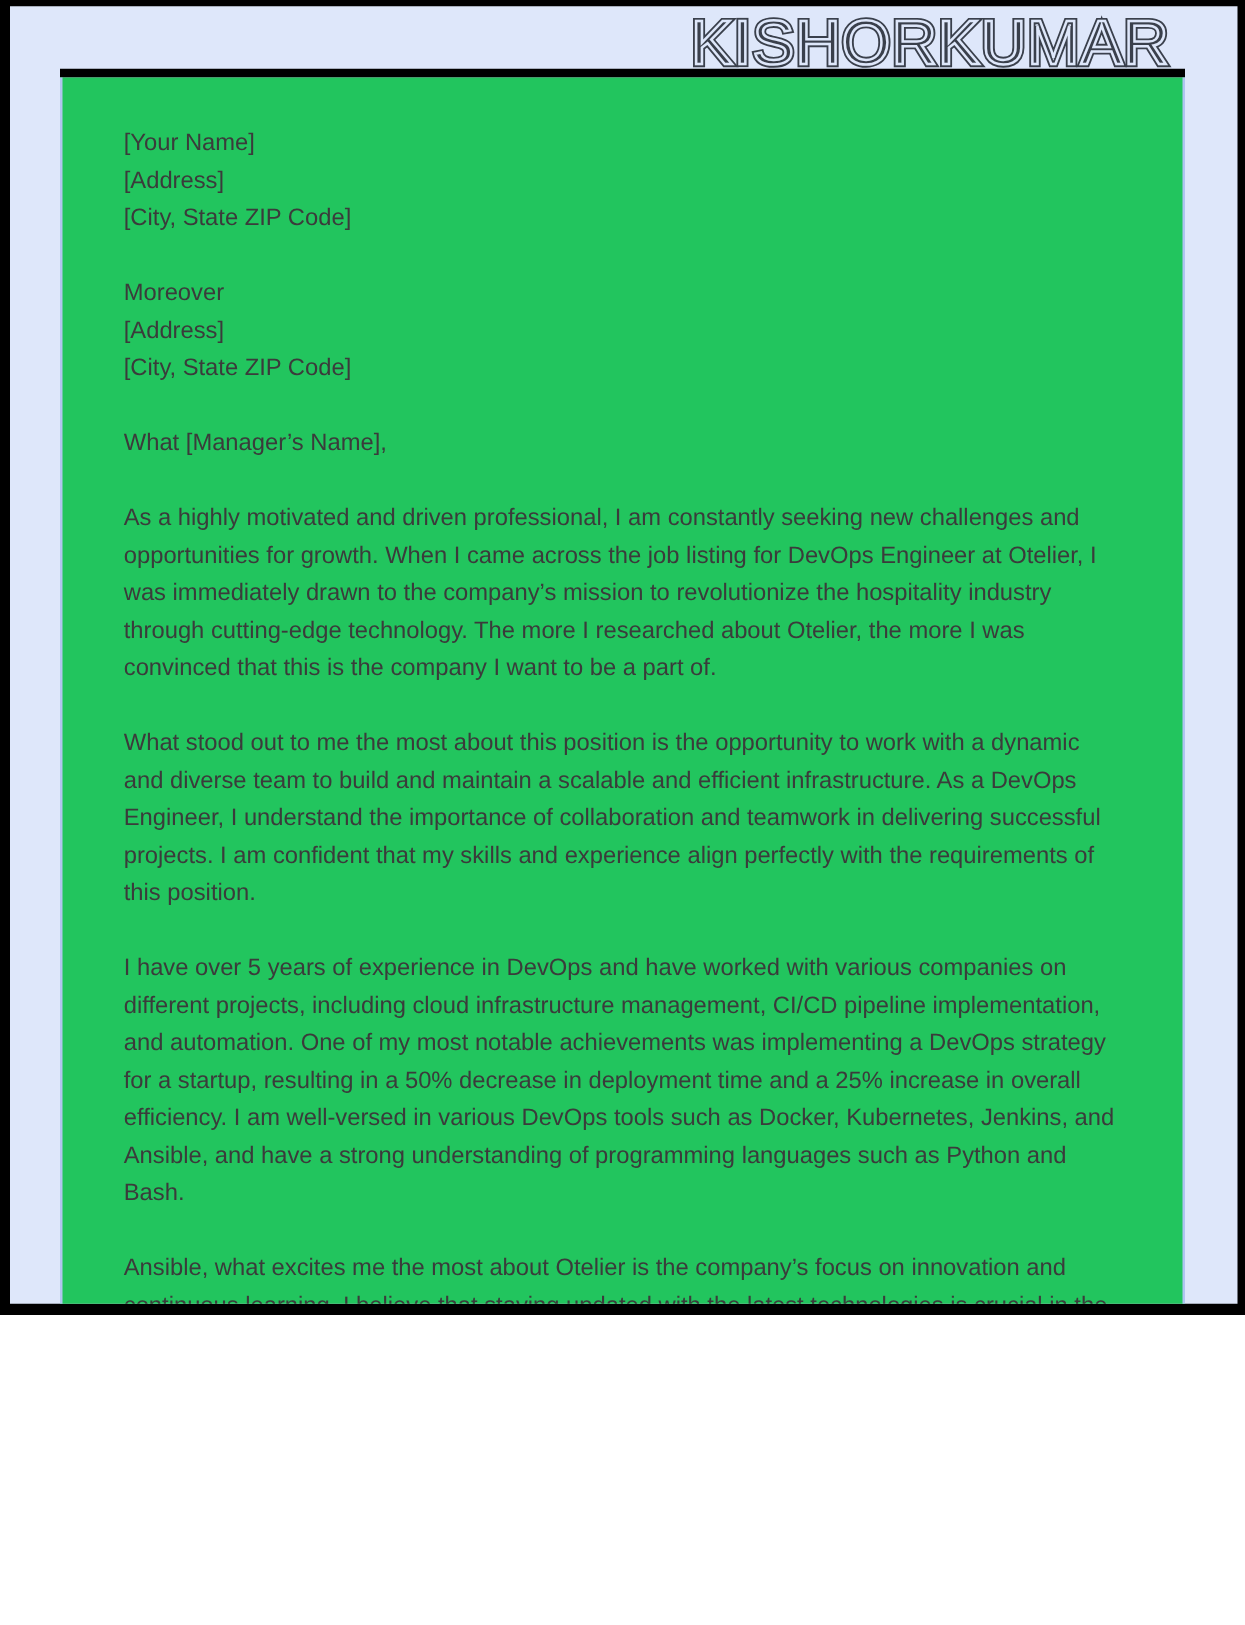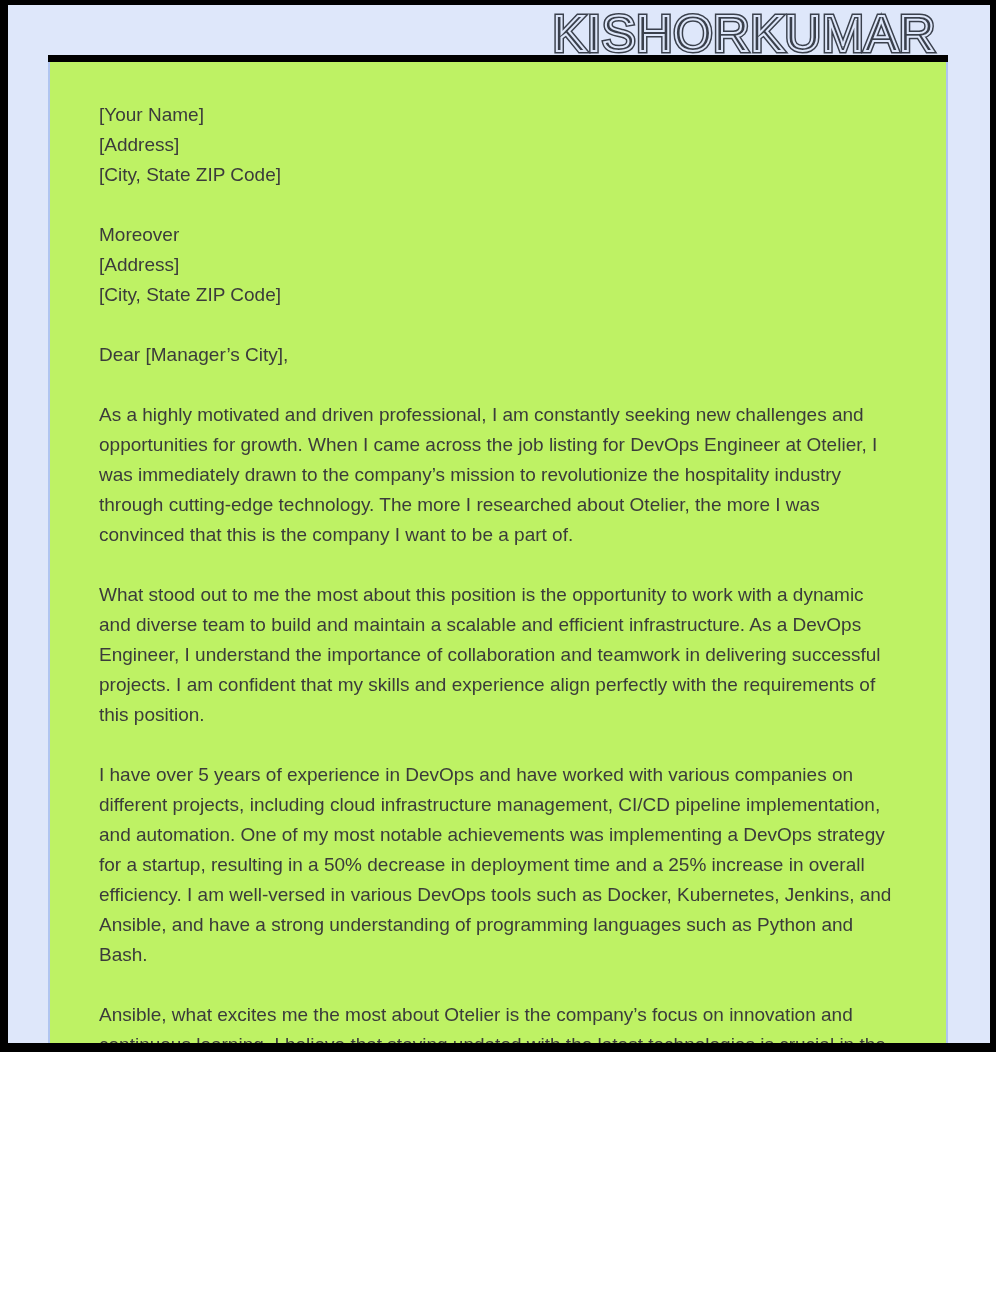--- a/index.html
+++ b/index.html
@@ -61,21 +61,21 @@
     background: #000000;
   }
   
   .page {
     position: absolute;
     left: 40px;
     top: 57px;
     width: 900px;
     height: 1200px;
     box-sizing: border-box;
-    background: #bef264;
+    background: #22c55e;
     border-left: 2px solid #b0c5f0;
     border-right: 2px solid #b0c5f0;
     border-bottom: 2px solid #b0c5f0;
     overflow: visible;
   }
   .letter {
     padding: 38px 48px 0 49px;
     color: #3b3b3b;
     font-size: 19px;
     line-height: 30px;
@@ -117,21 +117,21 @@
         <div class="line">[Address]</div>
         <div class="line">[City, State ZIP Code]</div>
       </div>
 
       <div class="block">
         <div class="line">Moreover</div>
         <div class="line">[Address]</div>
         <div class="line">[City, State ZIP Code]</div>
       </div>
 
-      <div class="block">Dear [Manager’s City],</div>
+      <div class="block">What [Manager’s Name],</div>
 
       <p class="para">As a highly motivated and driven professional, I am constantly seeking new challenges and opportunities for growth. When I came across the job listing for DevOps Engineer at Otelier, I was immediately drawn to the company’s mission to revolutionize the hospitality industry through cutting-edge technology. The more I researched about Otelier, the more I was convinced that this is the company I want to be a part of.</p>
       <p class="para">What stood out to me the most about this position is the opportunity to work with a dynamic and diverse team to build and maintain a scalable and efficient infrastructure. As a DevOps Engineer, I understand the importance of collaboration and teamwork in delivering successful projects. I am confident that my skills and experience align perfectly with the requirements of this position.</p>
       <p class="para">I have over 5 years of experience in DevOps and have worked with various companies on different projects, including cloud infrastructure management, CI/CD pipeline implementation, and automation. One of my most notable achievements was implementing a DevOps strategy for a startup, resulting in a 50% decrease in deployment time and a 25% increase in overall efficiency. I am well-versed in various DevOps tools such as Docker, Kubernetes, Jenkins, and Ansible, and have a strong understanding of programming languages such as Python and Bash.</p>
       <p class="para">Ansible, what excites me the most about Otelier is the company’s focus on innovation and continuous learning. I believe that staying updated with the latest technologies is crucial in the fast-paced world of DevOps, and I am always eager to learn and adapt to</p>
 
     </div>
 
     <div class="watermark">lazyapply.com</div>
   </div>

